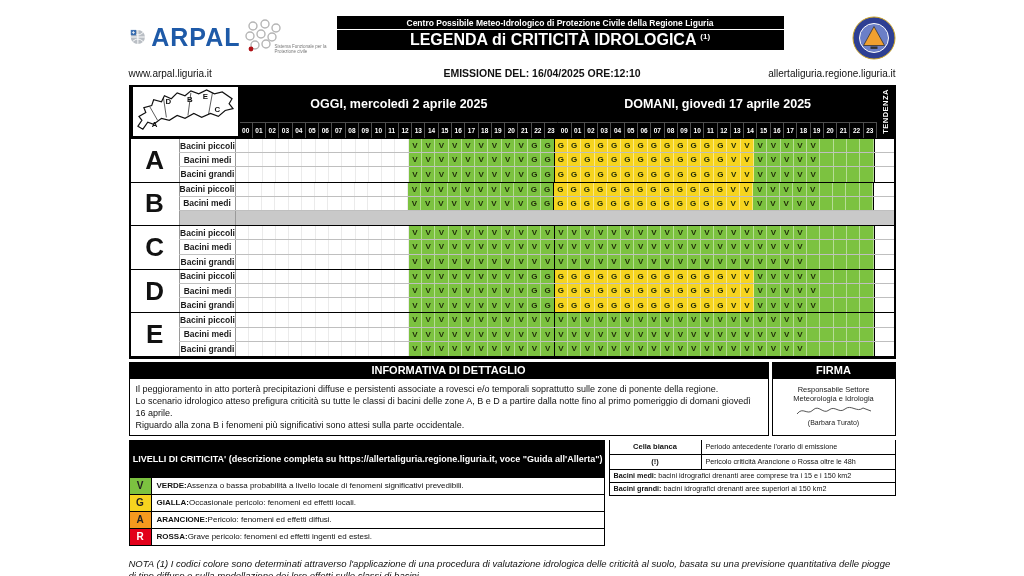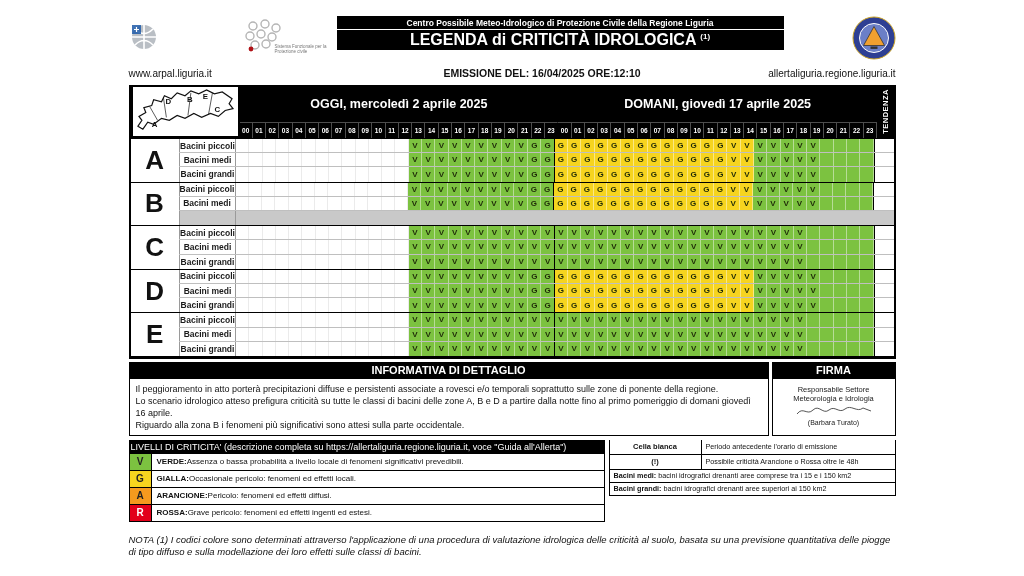--- a/index.html
+++ b/index.html
@@ -58,21 +58,21 @@
   .info-body { border:1px solid #000; min-height:52px; padding:4px 6px; font-size:9px; line-height:12px; }
   .firma { width:124px; display:flex; flex-direction:column; }
   .firma-head { background:#000; color:#fff; font-weight:bold; font-size:11px; text-align:center; padding:2px 0; }
   .firma-body { border:1px solid #000; flex:1; text-align:center; font-size:7.5px; padding-top:6px; line-height:9px; color:#222; }
   .sig-scribble { margin:1px auto 0; display:block; }
   .sig-name { font-size:7px; }
 
   
   .legend-wrap { display:flex; margin-top:4px; gap:4px; }
   .liv { width:476px; }
-  .liv-head { background:#000; color:#fff; font-weight:normal; font-size:9px; text-align:left; padding:2px 2px; }
+  .liv-head { background:#000; color:#fff; font-weight:bold; font-size:9px; text-align:right; padding:14px 2px; }
   .liv-row { display:flex; border:1px solid #000; border-top:none; height:17px; align-items:stretch; }
   .liv-sq { width:22px; display:flex; align-items:center; justify-content:center; font-weight:bold; font-size:10px; border-right:1px solid #000; }
   .liv-txt { flex:1; font-size:8px; display:flex; align-items:center; padding-left:5px; }
   .leg { width:287px; }
   .leg-head { background:#000; color:#fff; font-weight:bold; font-size:9px; text-align:center; padding:2px 0; }
   .leg-row { display:flex; border:1px solid #000; border-top:none; min-height:15px; }
   .leg-key { width:92px; border-right:1px solid #000; font-size:7.5px; display:flex; align-items:center; justify-content:center; font-weight:bold; text-align:center; }
   .leg-val { flex:1; font-size:7.2px; display:flex; align-items:center; padding:1px 4px; line-height:8px; }
   .leg-full { border:1px solid #000; border-top:none; font-size:7.2px; padding:2px 4px; line-height:8px; }
   .bold { font-weight:bold; }
@@ -86,20 +86,21 @@
   <div class="content">
 
     <div class="topbar">
       <div class="arpal">
         <svg width="30" height="30" viewBox="0 0 30 30">
           <circle cx="15" cy="15" r="12" fill="#b9bec4"></circle>
           <path d="M3,15 H27 M15,3 V27 M6,7 C12,13 18,13 24,7 M6,23 C12,17 18,17 24,23" stroke="#fff" stroke-width="1.6" fill="none"></path>
           <rect x="3" y="3" width="9" height="9" fill="#1e5aa8" opacity="0.85"></rect>
           <path d="M5,7.5 H10 M7.5,5 V10" stroke="#fff" stroke-width="1.2"></path>
         </svg>
+        <span class="arpal-name">ARPAL</span>
       </div>
       <div class="sflogo">
         <svg width="58" height="40" viewBox="0 0 58 40">
           <g fill="none" stroke="#b5b5b5" stroke-width="1.4">
             <circle cx="12" cy="8" r="4"></circle>
               <circle cx="24" cy="6" r="4"></circle>
               <circle cx="35" cy="10" r="4"></circle>
             <circle cx="9" cy="18" r="4"></circle>
               <circle cx="20" cy="16" r="4"></circle>
               <circle cx="31" cy="19" r="4"></circle>
@@ -1054,21 +1055,21 @@
           </div>
       </div>
       <div class="leg">
         <div>
             <div class="leg-row">
               <div class="leg-key">Cella bianca</div>
               <div class="leg-val">Periodo antecedente l'orario di emissione</div>
             </div>
             <div class="leg-row">
               <div class="leg-key">(!)</div>
-              <div class="leg-val">Possibile criticità Arancione o Rossa oltre le 48h</div>
+              <div class="leg-val">Pericolo criticità Arancione o Rossa oltre le 48h</div>
             </div>
             <div class="leg-full"><span class="bold">Bacini medi:</span><span> bacini idrografici drenanti aree comprese tra i 15 e i 150 km2</span></div>
             <div class="leg-full"><span class="bold">Bacini grandi:</span><span> bacini idrografici drenanti aree superiori ai 150 km2</span></div>
           </div>
       </div>
     </div>
 
     <div class="nota">NOTA (1) I codici colore sono determinati attraverso l'applicazione di una procedura di valutazione idrologica delle criticità al suolo, basata su una previsione quantitativa delle piogge di tipo diffuso e sulla modellazione dei loro effetti sulle classi di bacini.</div>
 
   </div>

